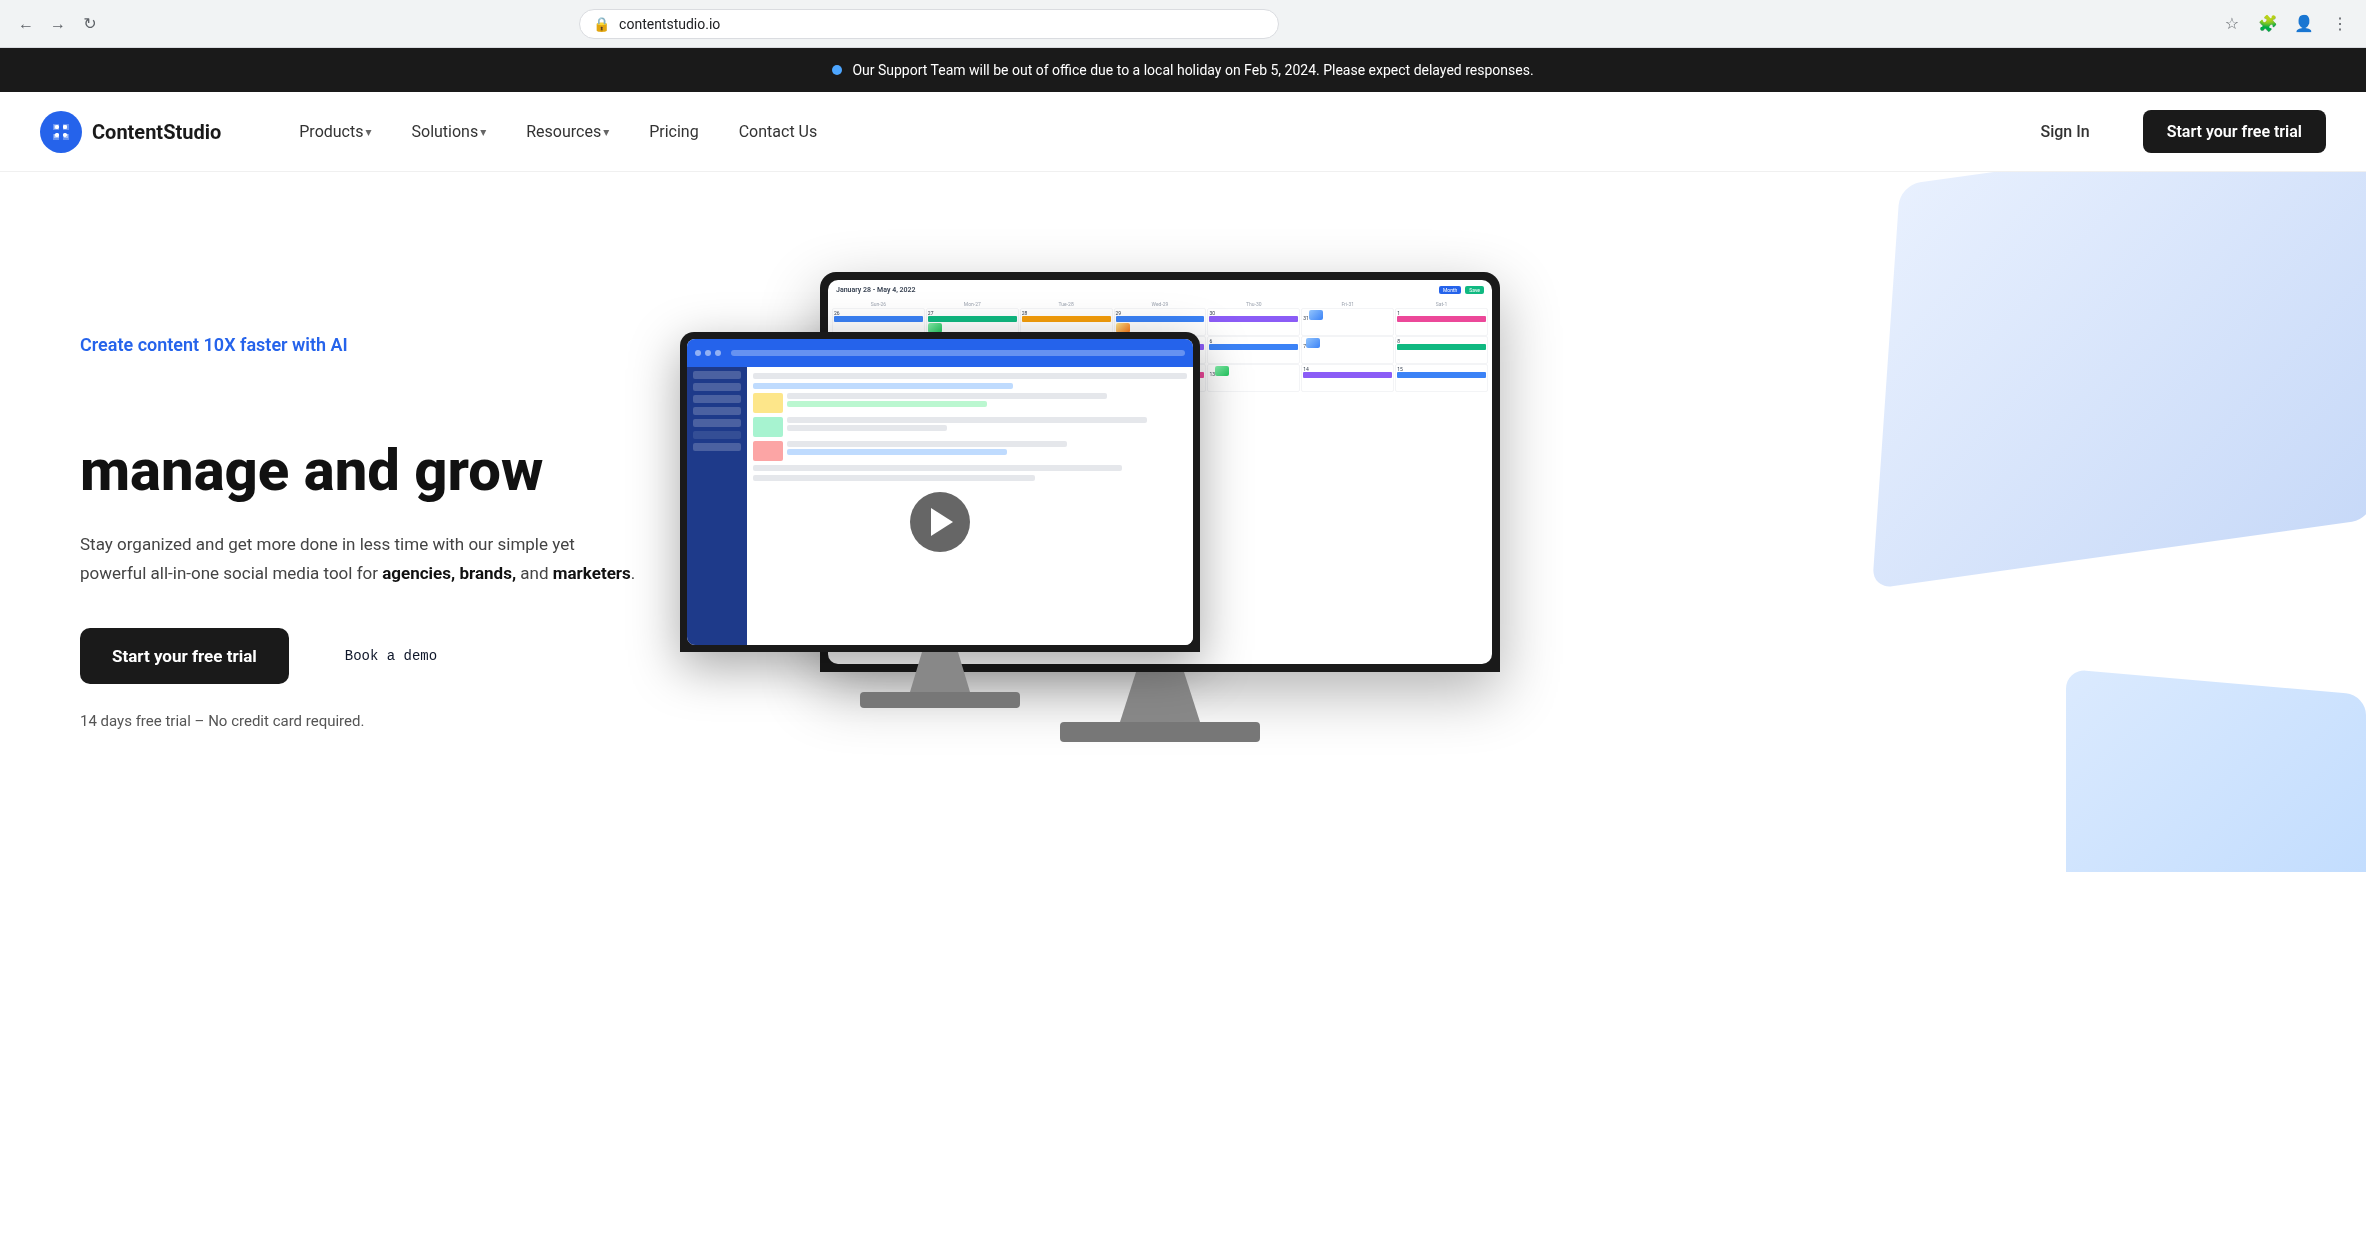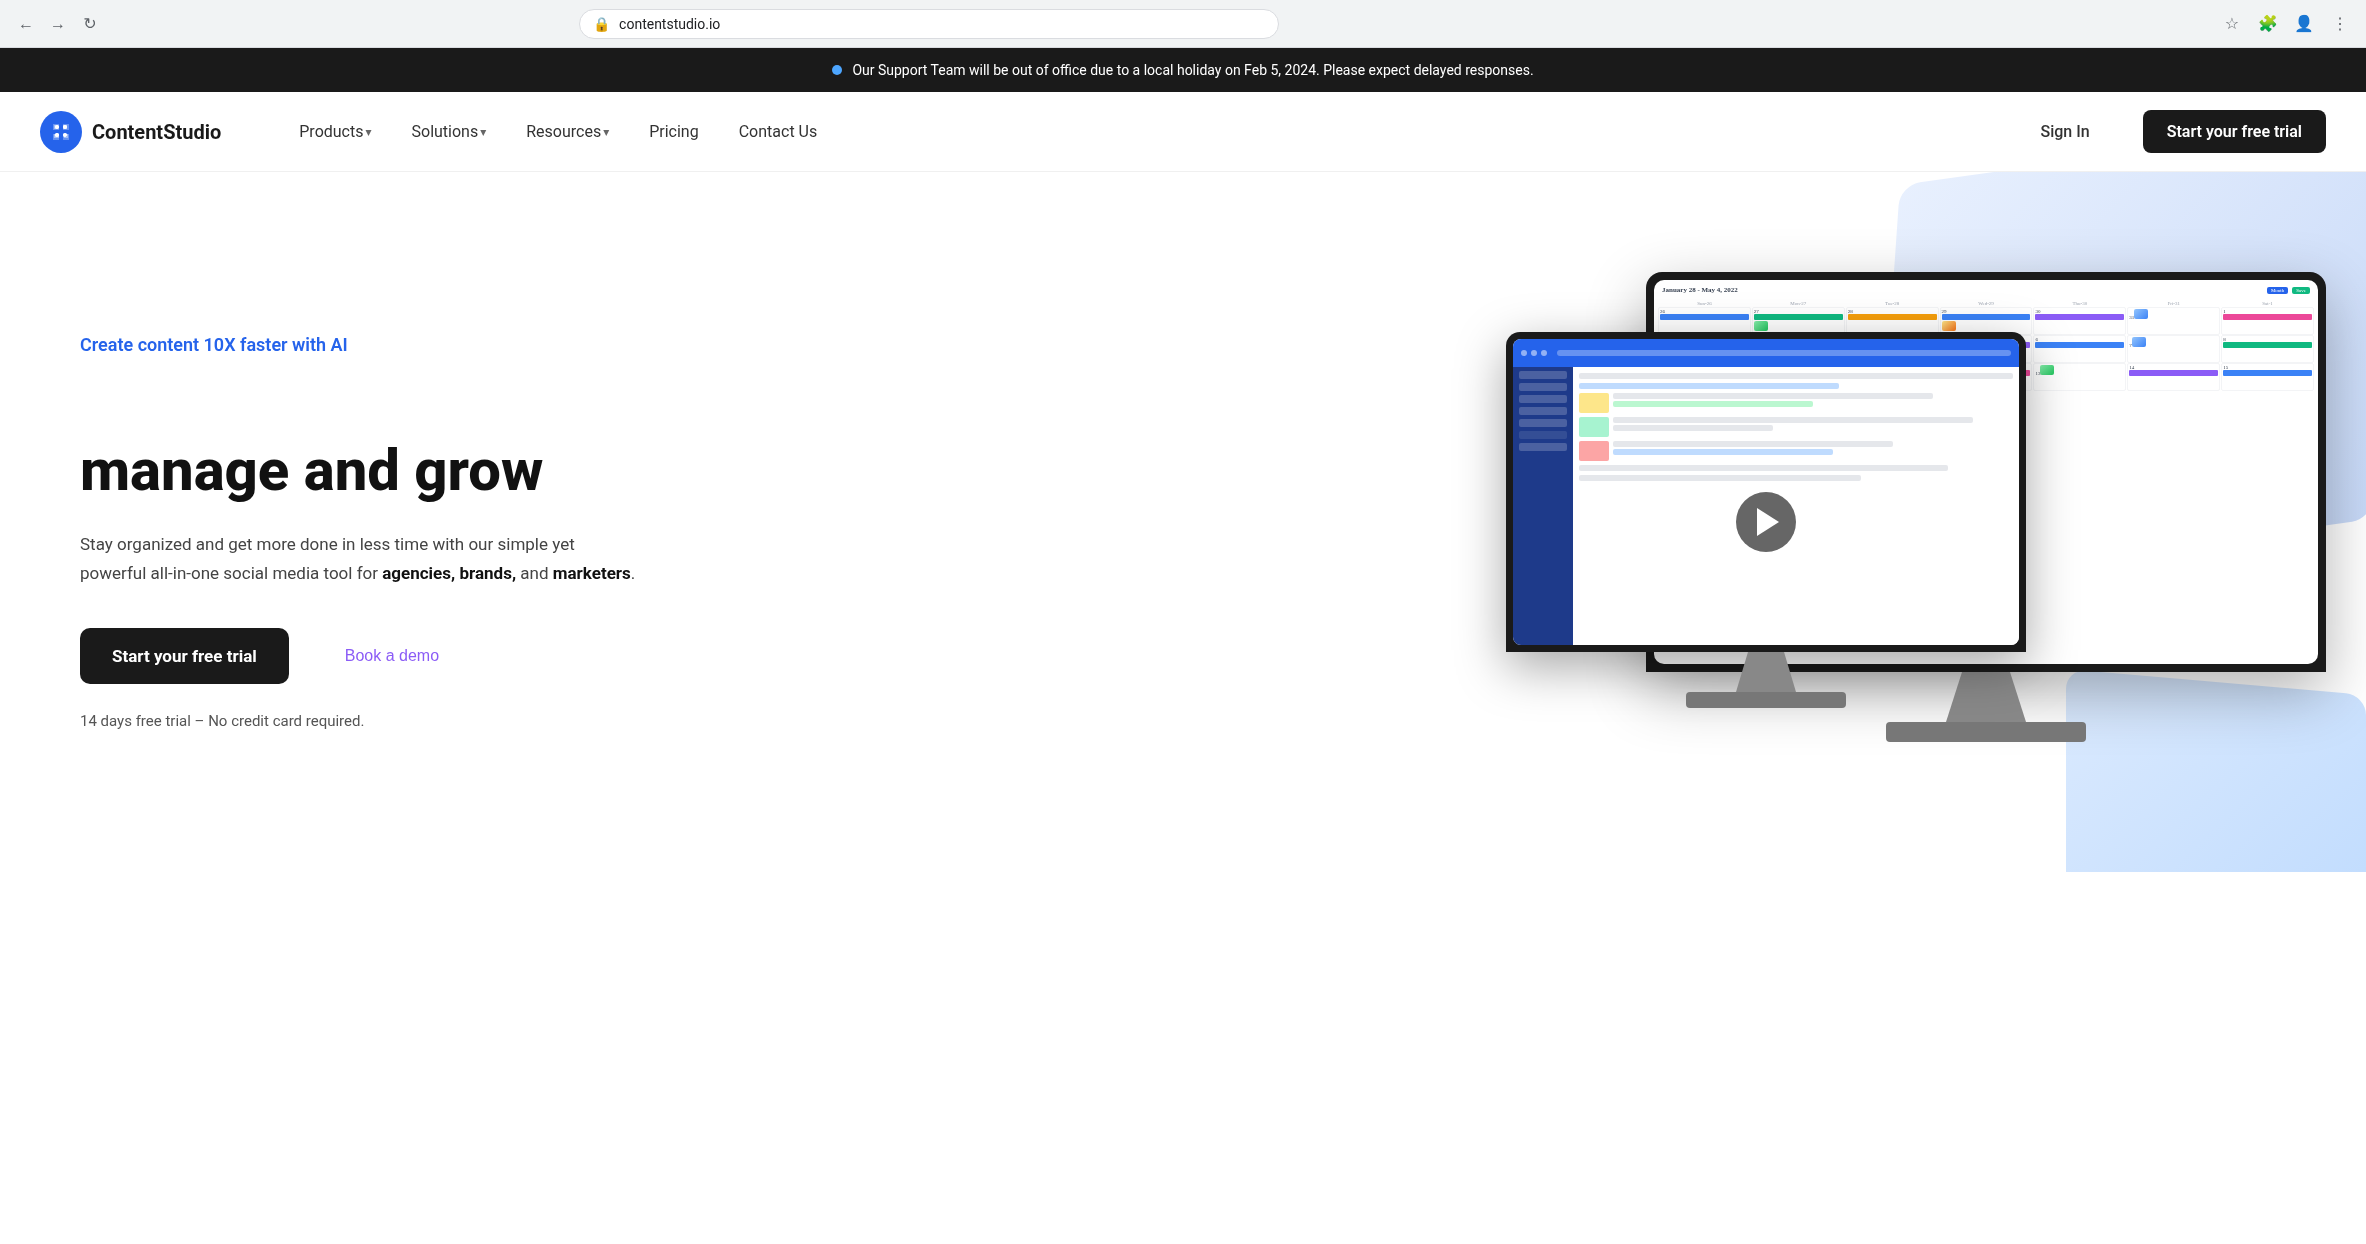--- a/index.html
+++ b/index.html
@@ -114,35 +114,33 @@
     .hero-description strong { font-weight: 700; color: #111; }
     .hero-cta {
       display: flex; align-items: center; gap: 24px; margin-bottom: 28px;
     }
     .cta-primary {
       padding: 18px 32px; border-radius: 10px; border: none; background: #1a1a1a;
       font-size: 17px; color: #fff; cursor: pointer; font-family: inherit; font-weight: 700;
     }
     .cta-secondary {
       padding: 18px 32px; border-radius: 10px; border: none; background: transparent;
-      font-size: 16px; color: #8b5cf6; cursor: pointer; font-family: Liberation Sans, sans-serif; font-weight: 500;
+      font-size: 14px; color: #0f172a; cursor: pointer; font-family: Liberation Mono, monospace; font-weight: 500;
     }
     .hero-footnote {
       font-size: 15px; color: #555;
     }
 
     
     .hero-right {
       flex: 1;
       position: relative;
       display: flex;
       align-items: center;
-      justify-content: flex-end;
       min-height: 600px;
-      font-family: Liberation Serif, serif;
     }
 
     
     .bg-shape-1 {
       position: absolute;
       top: -80px; right: -60px;
       width: 500px; height: 400px;
       background: linear-gradient(135deg, #e8f0fe 0%, #c7d9f8 100%);
       transform: skewY(-8deg) skewX(-4deg);
       z-index: 0;

